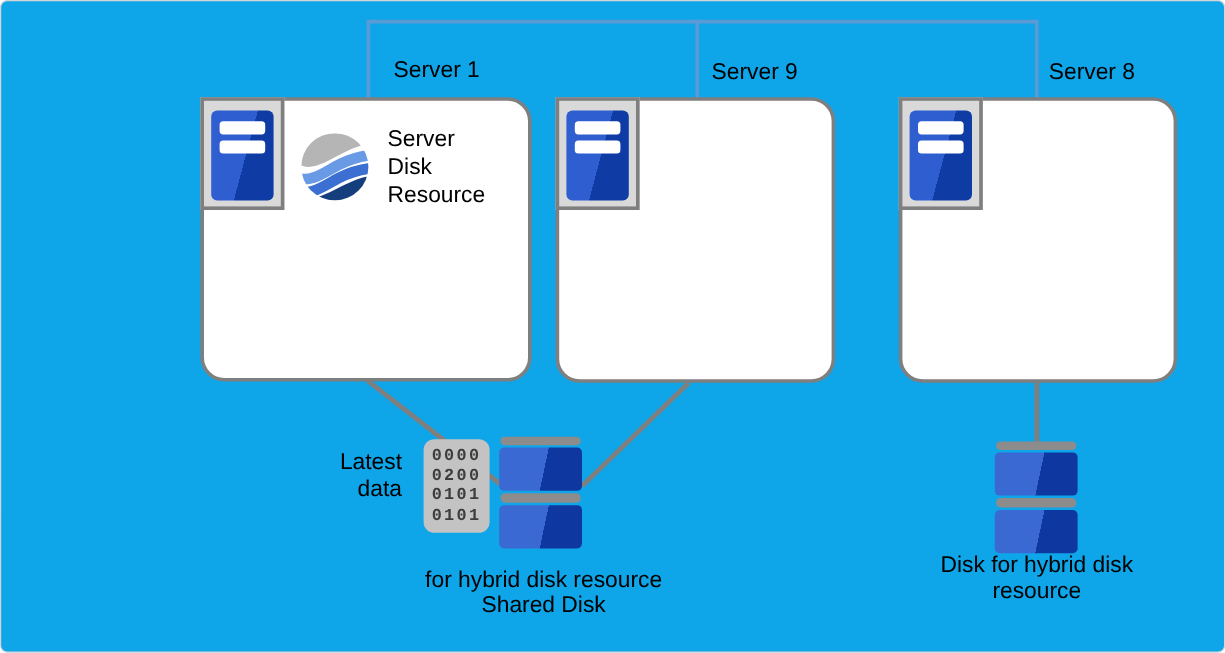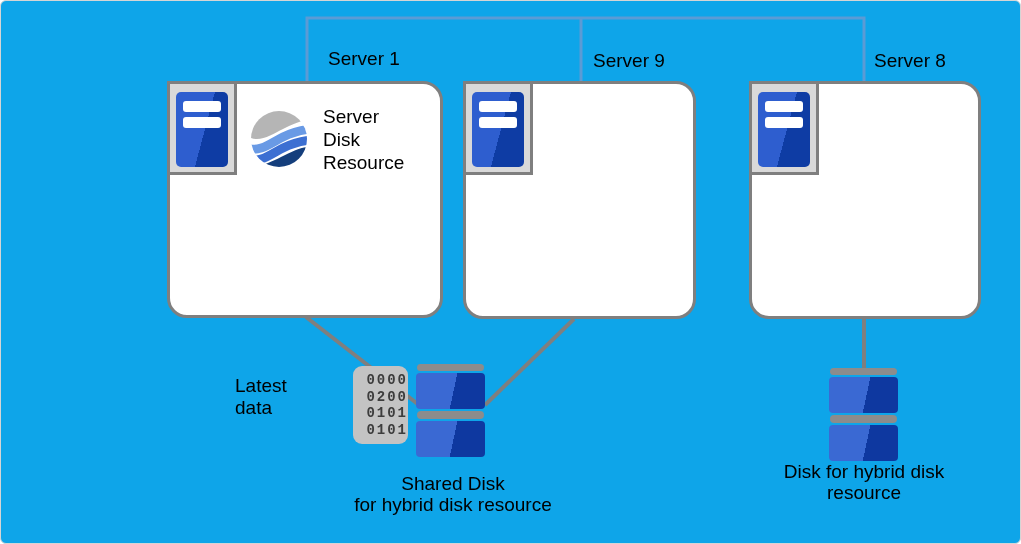--- a/index.html
+++ b/index.html
@@ -48,29 +48,29 @@
   }
   .srv-bar.b1{top:9px;}
   .srv-bar.b2{top:25px;}
   .wave-icon{position:absolute;left:250px;top:110px;width:56px;height:56px;}
   .hdr-label{
     position:absolute;left:322px;top:104px;
     font-size:19px;line-height:23px;
   }
   .latest-label{
     position:absolute;left:234px;top:374px;width:100px;
-    font-size:19px;line-height:22px;
+    font-size:19px;line-height:22px;text-align:right;
   }
   .binary-box{
     position:absolute;left:352px;top:365px;
     width:55px;height:78px;
     background:#c3c3c3;border-radius:9px;
     box-sizing:border-box;
     padding-top:6px;
-    text-align:right;
+    text-align:center;
   }
   .binary-row{
     font-family:"Liberation Mono", monospace;
     font-weight:bold;
     font-size:14px;line-height:16.5px;
     letter-spacing:2px;
     color:#3d3d3d;
     white-space:nowrap;
   }
   .disk{position:absolute;width:69px;}
@@ -179,21 +179,21 @@
   </div>
 
   <div class="disk hybrid">
     <div class="disk-cap c1"></div>
     <div class="disk-platter p1"></div>
     <div class="disk-cap c2"></div>
     <div class="disk-platter p2"></div>
   </div>
 
   <div class="caption shared">
+    <div>for hybrid disk resource</div>
     <div>Shared Disk</div>
-    <div>for hybrid disk resource</div>
   </div>
   <div class="caption hybrid">
     <div>Disk for hybrid disk</div>
     <div>resource</div>
   </div>
 
 </div>
 
 </body></html>

